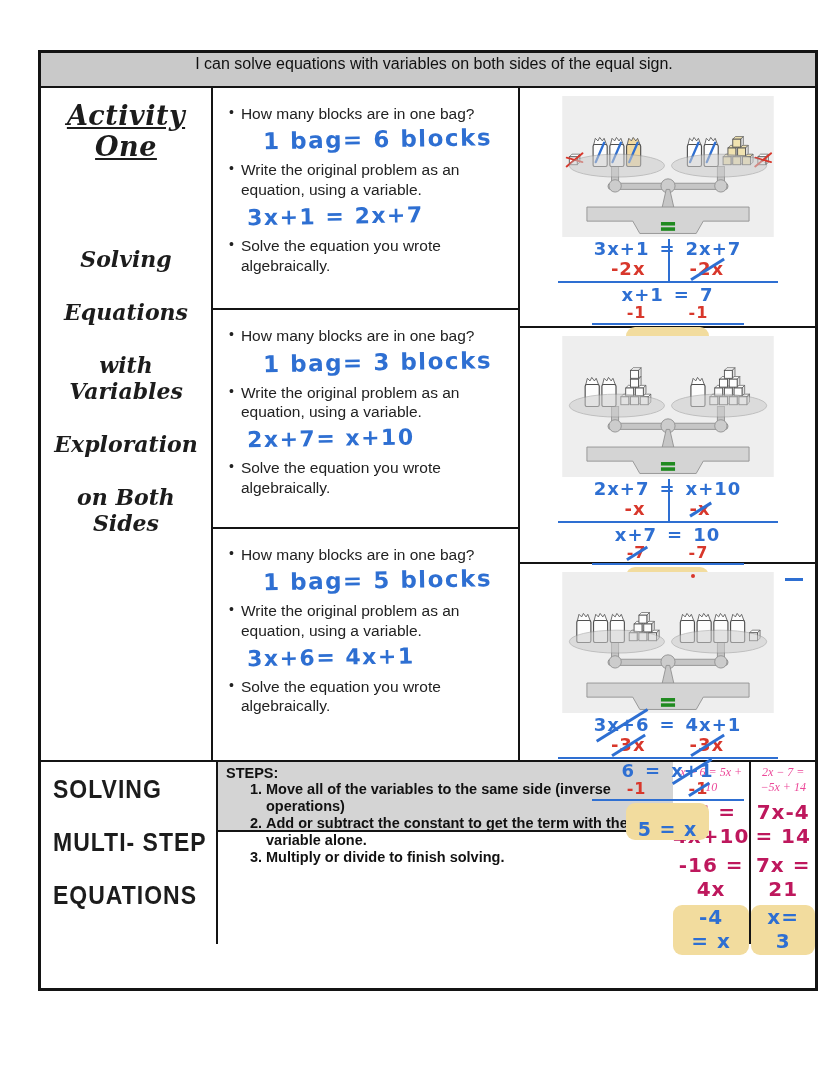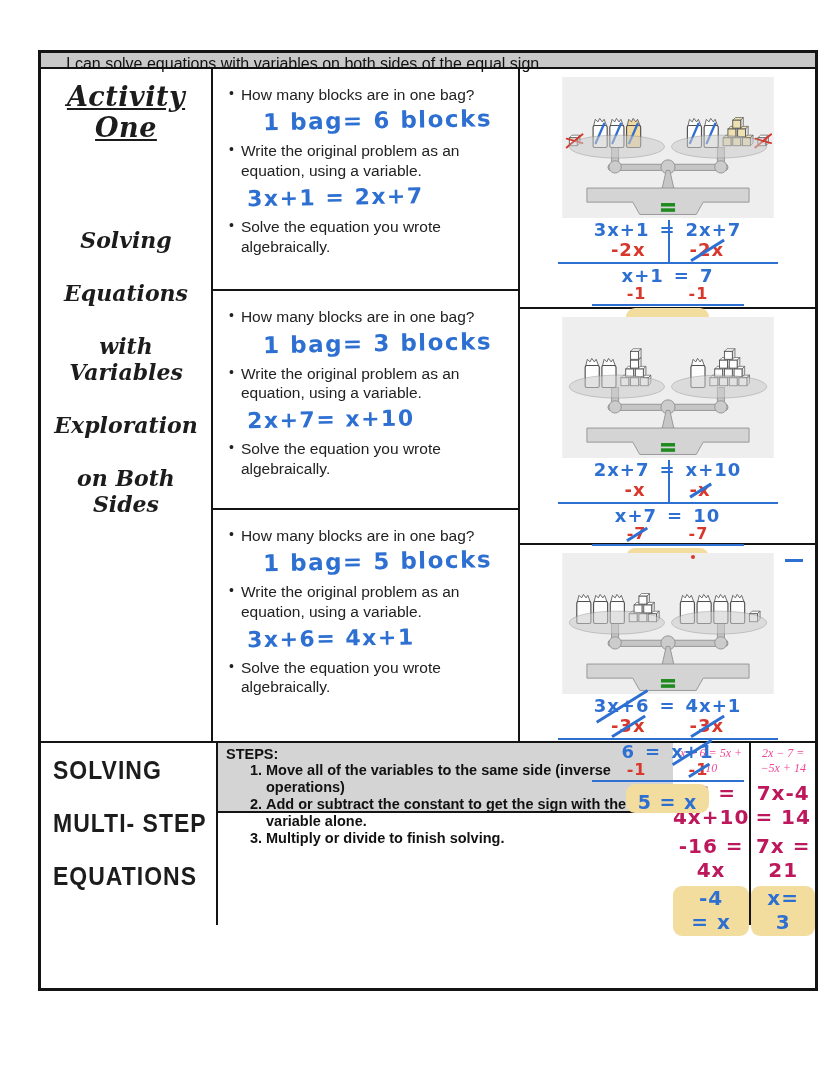--- a/index.html
+++ b/index.html
@@ -2,22 +2,22 @@
 <html><head>
 <meta charset="utf-8">
 <style>
   html,body{margin:0;padding:0;background:#ffffff;}
   #canvas{position:relative;width:828px;height:1073px;background:#ffffff;overflow:hidden;
           font-family:"Liberation Sans",sans-serif;color:#1c1c1c;}
   .table{position:absolute;left:38px;top:50px;width:780px;height:941px;
          border:3px solid #141414;box-sizing:border-box;background:#fff;}
 
   
-  .objective{height:16px;box-sizing:border-box;background:#c9c9c9;border-bottom:2px solid #141414;
-             font-size:16px;line-height:22px;padding-left:25px;color:#111;}
+  .objective{height:35px;box-sizing:border-box;background:#c9c9c9;border-bottom:2px solid #141414;
+             font-size:16px;line-height:22px;padding-left:12px;color:#111;text-align:center;}
 
   
   .main{display:flex;height:672px;box-sizing:border-box;}
   .col-activity{width:172px;box-sizing:border-box;border-right:2px solid #141414;text-align:center;}
   .col-questions{width:307px;box-sizing:border-box;border-right:2px solid #141414;display:flex;flex-direction:column;}
   .col-scales{flex:1;display:flex;flex-direction:column;}
   .q-cell,.s-cell{box-sizing:border-box;}
   .h1{height:240px;} .h2{height:236px;} .h3{height:250px;}
   .rb{border-bottom:2px solid #141414;}
 
@@ -48,21 +48,21 @@
   .w-minus{gap:44px;margin-top:1px;}
   .w-sub2{gap:42px;font-size:16px;margin-top:0;}
   .w-hr{border-top:2.5px solid #2e6fd2;margin:2px 6px;}
   .w-hr.short{margin:1px 40px;}
   .vstroke{position:absolute;left:50%;top:0;width:2.5px;height:44px;background:#2e6fd2;}
   .crossed-eq{position:relative;}
   .slashed{position:relative;}
   .slashed::after{content:"";position:absolute;left:-2px;right:-2px;top:45%;height:2.5px;
                   background:#2e6fd2;transform:rotate(-32deg);}
   .w-answer{margin-top:2px;}
-  .w-answer span{display:inline-block;background:#f2dc9e;color:#2e6fd2;padding:8px 12px 1px;
+  .w-answer span{display:inline-block;background:#f2dc9e;color:#2e6fd2;padding:16px 12px 1px;
                  border-radius:9px;font-size:19px;}
 
   
   .bottom{display:flex;height:184px;box-sizing:border-box;border-top:2px solid #141414;}
   .b-left{width:177px;box-sizing:border-box;border-right:2px solid #141414;padding:14px 0 0 12px;}
   .b-left div{font-family:"Liberation Sans",sans-serif;font-weight:700;font-size:23px;
               letter-spacing:1px;margin-bottom:26px;transform:scaleY(1.15);}
   .b-right{flex:1;display:flex;flex-direction:row;}
   .steps{background:#d4d4d4;box-sizing:border-box;border-bottom:2px solid #141414;height:70px;
          padding:3px 8px 0 8px;font-weight:700;font-size:14.5px;color:#111;}
@@ -538,21 +538,21 @@
       <div class="b-left">
         <div>SOLVING</div>
         <div>MULTI- STEP</div>
         <div>EQUATIONS</div>
       </div>
       <div class="b-right">
         <div class="steps">
           <div>STEPS:</div>
           <ol>
             <li>Move all of the variables to the same side (inverse operations)</li>
-            <li>Add or subtract the constant to get the sign with the variable alone.</li>
+            <li>Add or subtract the constant to get the term with the variable alone.</li>
             <li>Multiply or divide to finish solving.</li>
           </ol>
         </div>
         <div class="examples">
           <div class="example first">
             <div class="prob">x − 6 = 5x + 10</div>
             <div class="ex-line">-6 = 4x+10</div>
             <div class="ex-line">-16 = 4x</div>
             <div class="ex-answer">
               <span>-4 = x</span>

